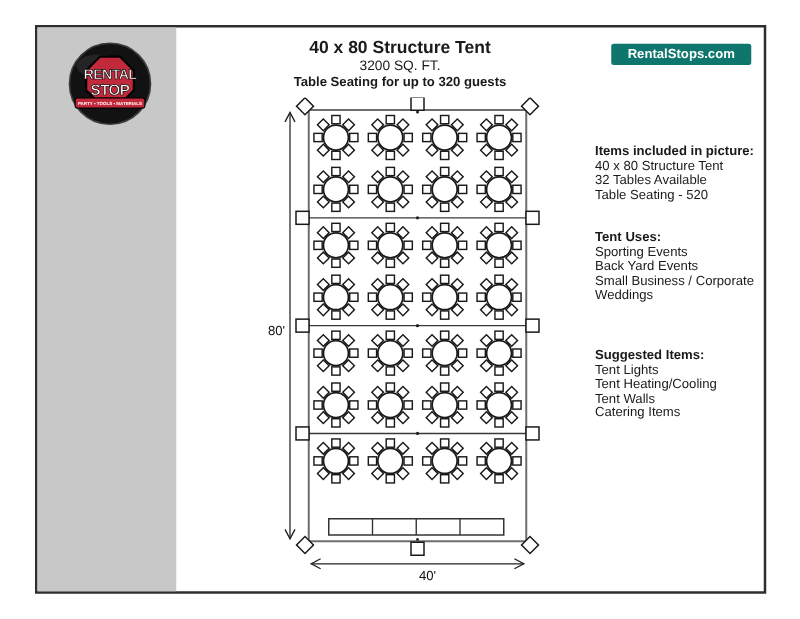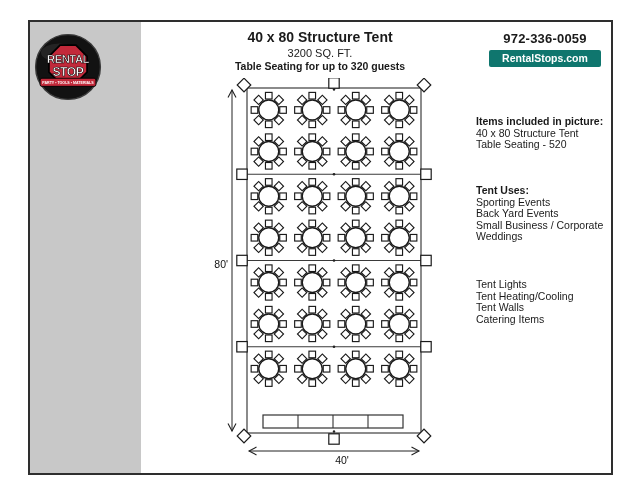--- a/index.html
+++ b/index.html
@@ -1,21 +1,21 @@
 <!DOCTYPE html>
 <html><head>
 <meta charset="utf-8">
 <style>
   html,body{margin:0;padding:0;background:#fff;}
   #stage{position:relative;width:640px;height:495px;background:#ffffff;overflow:hidden;
          font-family:"Liberation Sans",sans-serif;color:#1a1a1a;}
   .page-border{position:absolute;left:28px;top:20px;width:585px;height:455px;
                border:2px solid #2e2e2e;box-sizing:border-box;background:#fff;}
   .sidebar{position:absolute;left:30px;top:22px;width:111px;height:451px;background:#c8c8c8;}
-  .logo-wrap{position:absolute;left:32px;top:31px;width:72px;height:72px;}
+  .logo-wrap{position:absolute;left:52px;top:31px;width:72px;height:72px;}
   .header{position:absolute;left:150px;top:29px;width:340px;text-align:center;}
   .title{font-size:14px;font-weight:bold;line-height:16px;}
   .subtitle{font-size:11px;line-height:13px;margin-top:2px;}
   .subtitle2{font-size:10.5px;font-weight:bold;line-height:12px;text-align:center;}
   .contact{position:absolute;left:486px;top:31px;width:118px;text-align:center;}
   .phone{font-size:13px;font-weight:bold;letter-spacing:.2px;}
   .site-badge{display:inline-block;margin-top:4px;background:#0f766e;color:#fff;
               font-size:10.5px;font-weight:bold;padding:2px 13px 3px;border-radius:2px;}
   .info-col{position:absolute;left:476px;top:0;width:134px;font-size:10.5px;line-height:11.6px;}
   .info-section{position:absolute;left:0;width:134px;}
@@ -45,38 +45,39 @@
     </svg>
   </div>
 
   <div class="header">
     <div class="title">40 x 80 Structure Tent</div>
     <div class="subtitle">3200 SQ. FT.</div>
     <div class="subtitle2">Table Seating for up to 320 guests</div>
   </div>
 
   <div class="contact">
-    <div class="phone">972-336-0059</div>
     <div><span class="site-badge">RentalStops.com</span></div>
   </div>
 
   <div class="info-col">
     <div class="info-section sec-a">
       <div class="info-head">Items included in picture:</div>
       <div class="info-line">40 x 80 Structure Tent</div>
+      <div class="info-line">32 Tables Available</div>
       <div class="info-line">Table Seating - 520</div>
     </div>
     <div class="info-section sec-b">
       <div class="info-head">Tent Uses:</div>
       <div class="info-line">Sporting Events</div>
       <div class="info-line">Back Yard Events</div>
       <div class="info-line">Small Business / Corporate</div>
       <div class="info-line">Weddings</div>
     </div>
     <div class="info-section sec-c">
+      <div class="info-head">Suggested Items:</div>
       <div class="info-line">Tent Lights</div>
       <div class="info-line">Tent Heating/Cooling</div>
       <div class="info-line">Tent Walls</div>
       <div class="info-line">Catering Items</div>
     </div>
   </div>
 
   <div class="diagram">
     <svg id="tent-svg" width="250" height="390" viewBox="0 0 250 390">
       <defs>

